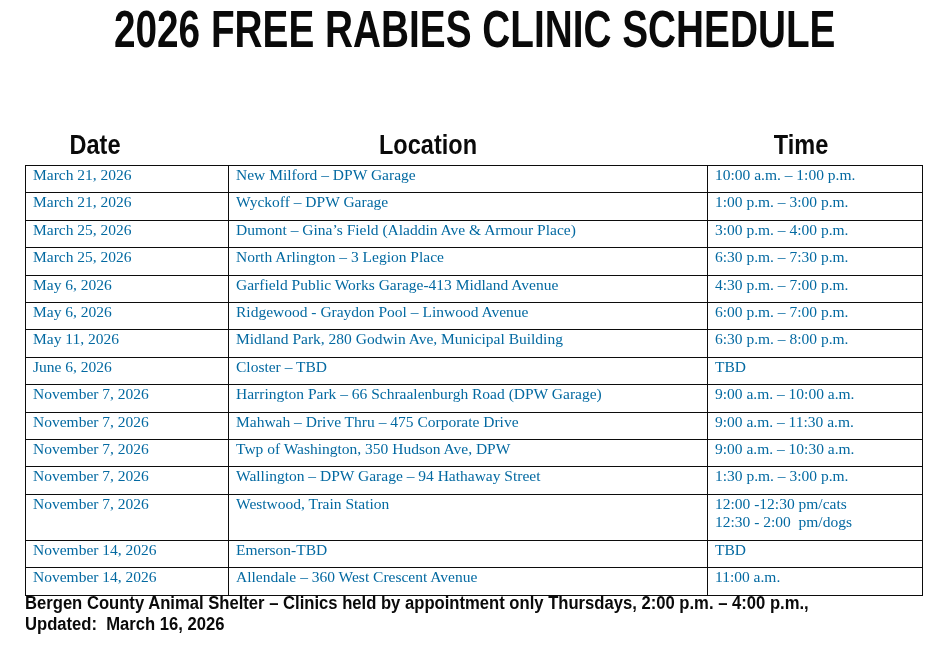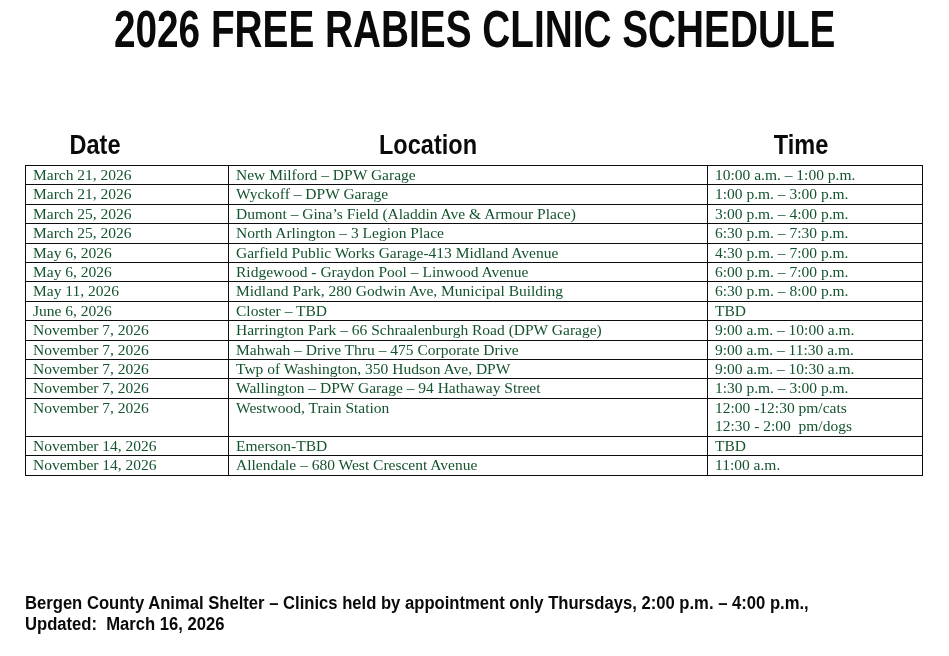--- a/index.html
+++ b/index.html
@@ -55,25 +55,25 @@
     left: 25px;
     width: 897px;
     border-collapse: collapse;
     table-layout: fixed;
   }
   table.schedule td {
     border: 1px solid #0c0c0c;
     font-family: "Liberation Serif", serif;
     font-size: 15.5px;
     line-height: 18.4px;
-    padding: 0 4px 0 7px;
+    padding: 0 4px 8px 7px;
     vertical-align: top;
     white-space: pre-wrap;
     overflow: hidden;
-    color: #14532d;
+    color: #0369a1;
     margin-left: 12px;
   }
   col.c1 { width: 203px; }
   col.c2 { width: 479px; }
   col.c3 { width: 215px; }
 
   .note {
     position: absolute;
     left: 25px;
     top: 540px;
@@ -201,21 +201,21 @@
   </tr>
 
   <tr>
     <td class="c-date">November 14, 2026</td>
     <td class="c-loc">Emerson-TBD</td>
     <td class="c-time">TBD</td>
   </tr>
 
   <tr>
     <td class="c-date">November 14, 2026</td>
-    <td class="c-loc">Allendale – 680 West Crescent Avenue</td>
+    <td class="c-loc">Allendale – 360 West Crescent Avenue</td>
     <td class="c-time">11:00 a.m.</td>
   </tr>
 </tbody>
 </table>
 
 <div class="note">
   <div>Bergen County Animal Shelter – Clinics held by appointment only Thursdays, 2:00 p.m. – 4:00 p.m.,</div>
   
 </div>
 

